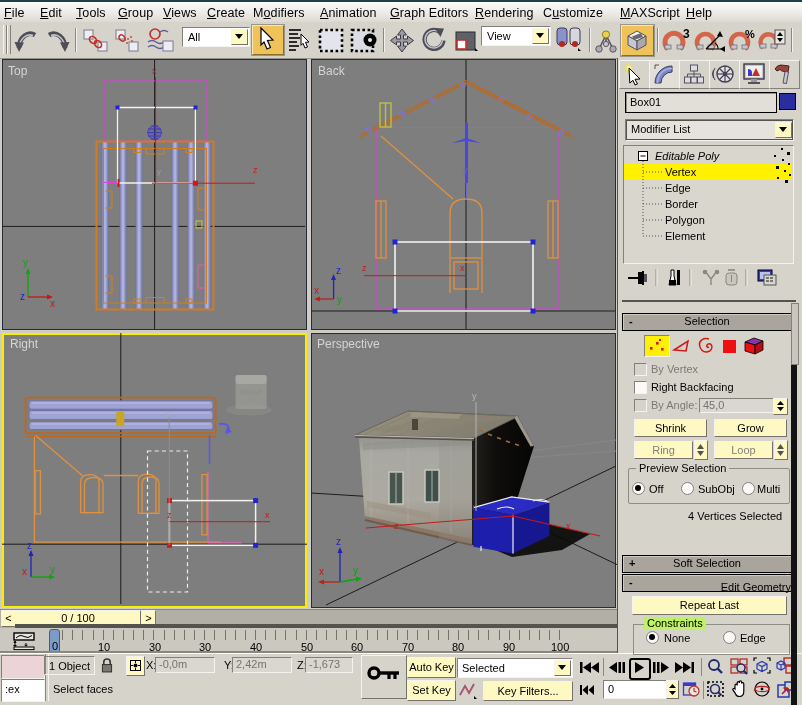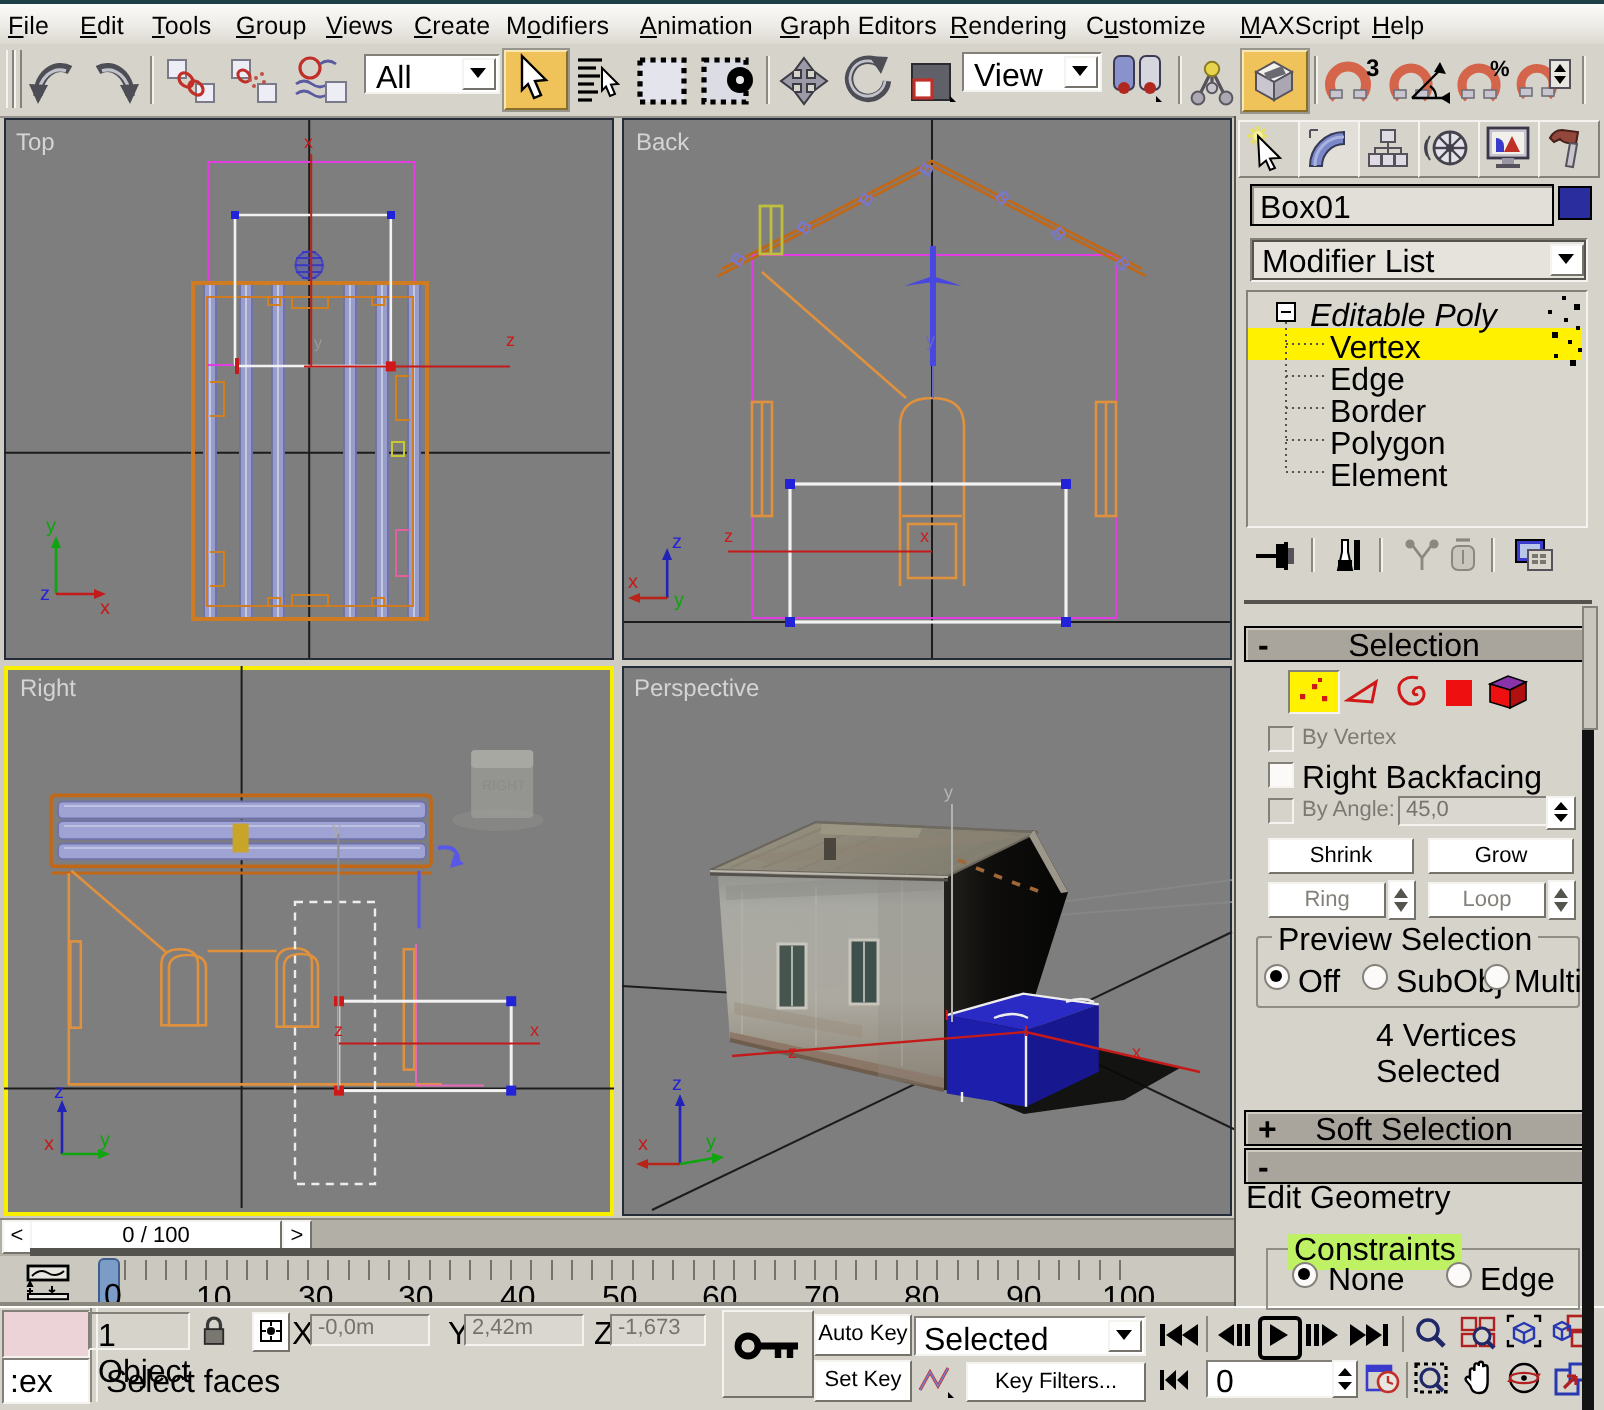--- a/index.html
+++ b/index.html
@@ -1,27 +1,27 @@
 <!DOCTYPE html>
 <html><head>
 <meta charset="utf-8">
 <style>
 html,body{margin:0;padding:0;}
 body{width:802px;height:705px;position:relative;overflow:hidden;
   background:#D6D3CB;font-family:"Liberation Sans",sans-serif;font-size:11px;color:#000;}
 .abs{position:absolute;}
-.btn{position:absolute;background:#ffffff;border:1px solid;border-color:#F4F3EF #74726B #74726B #F4F3EF;
+.btn{position:absolute;background:#fef9c3;border:1px solid;border-color:#F4F3EF #74726B #74726B #F4F3EF;
   text-align:center;font-size:11px;}
 .sunk{position:absolute;border:1px solid;border-color:#828078 #F4F3EF #F4F3EF #828078;}
 .fld{position:absolute;background:#DAD7D0;border:1px solid;border-color:#828078 #F4F3EF #F4F3EF #828078;
   color:#76736D;font-size:11px;padding-left:3px;}
 .sep{position:absolute;width:1px;background:#8B887F;border-right:1px solid #F2F1ED;}
 .menu{position:absolute;top:4px;font-size:12.5px;color:#000;letter-spacing:.1px;}
 .menu u{text-decoration:underline;}
-.lab{position:absolute;font-size:16px;}
+.lab{position:absolute;font-size:11px;}
 .glab{position:absolute;font-size:11px;color:#7D7A74;}
 svg{position:absolute;overflow:visible;}
 </style>
 </head>
 <body>
 
 <div class="abs" style="left:0;top:0;width:802px;height:2px;background:#1E3F45;"></div>
 
 <div class="abs" style="left:0;top:2px;width:2px;height:700px;background:#27474C;"></div>
 <div class="abs" style="left:0;top:700px;width:802px;height:5px;background:#3F3D39;"></div>
@@ -950,22 +950,23 @@
   <div class="lab" style="left:139px;top:425px;">Multi</div>
 
   <div class="lab" style="left:70px;top:452px;">4 Vertices Selected</div>
 
   <div class="abs" style="left:4px;top:497px;width:168px;height:16px;background:#A9A59D;border:1px solid #000;box-shadow:inset 1px 1px 0 #CFCBC3;">
     <div class="lab" style="left:6px;top:1px;font-weight:bold;">+</div>
     <div class="lab" style="left:0;top:1px;width:168px;text-align:center;">Soft Selection</div>
   </div>
   <div class="abs" style="left:4px;top:516px;width:168px;height:16px;background:#A9A59D;border:1px solid #000;box-shadow:inset 1px 1px 0 #CFCBC3;">
     <div class="lab" style="left:6px;top:1px;font-weight:bold;">-</div>
-    <div class="lab" style="left:0;top:16px;width:168px;text-align:left;">Edit Geometry</div>
-  </div>
+    <div class="lab" style="left:0;top:6px;width:168px;text-align:right;">Edit Geometry</div>
+  </div>
+  <div class="btn" style="left:14px;top:538px;width:153px;height:17px;line-height:17px;">Repeat Last</div>
   <div class="abs" style="left:15px;top:566px;width:155px;height:29px;border:1px solid #908D85;border-top:1px solid #908D85;"></div>
   <div class="lab" style="left:26px;top:559px;background:#bef264;padding:0 3px;">Constraints</div>
   <div class="abs" style="left:28px;top:573px;width:11px;height:11px;border-radius:50%;background:#FBFAF8;border:1px solid #84817A;"></div>
   <div class="abs" style="left:31px;top:576px;width:6px;height:6px;border-radius:50%;background:#000;"></div>
   <div class="lab" style="left:46px;top:574px;">None</div>
   <div class="abs" style="left:105px;top:573px;width:11px;height:11px;border-radius:50%;background:#FBFAF8;border:1px solid #84817A;"></div>
   <div class="lab" style="left:122px;top:574px;">Edge</div>
 
   <div class="abs" style="left:173px;top:245px;width:6px;height:403px;background:#131313;"></div>
   <div class="abs" style="left:173px;top:245px;width:6px;height:60px;background:#C9C6BE;border:1px solid #84817A;"></div>

